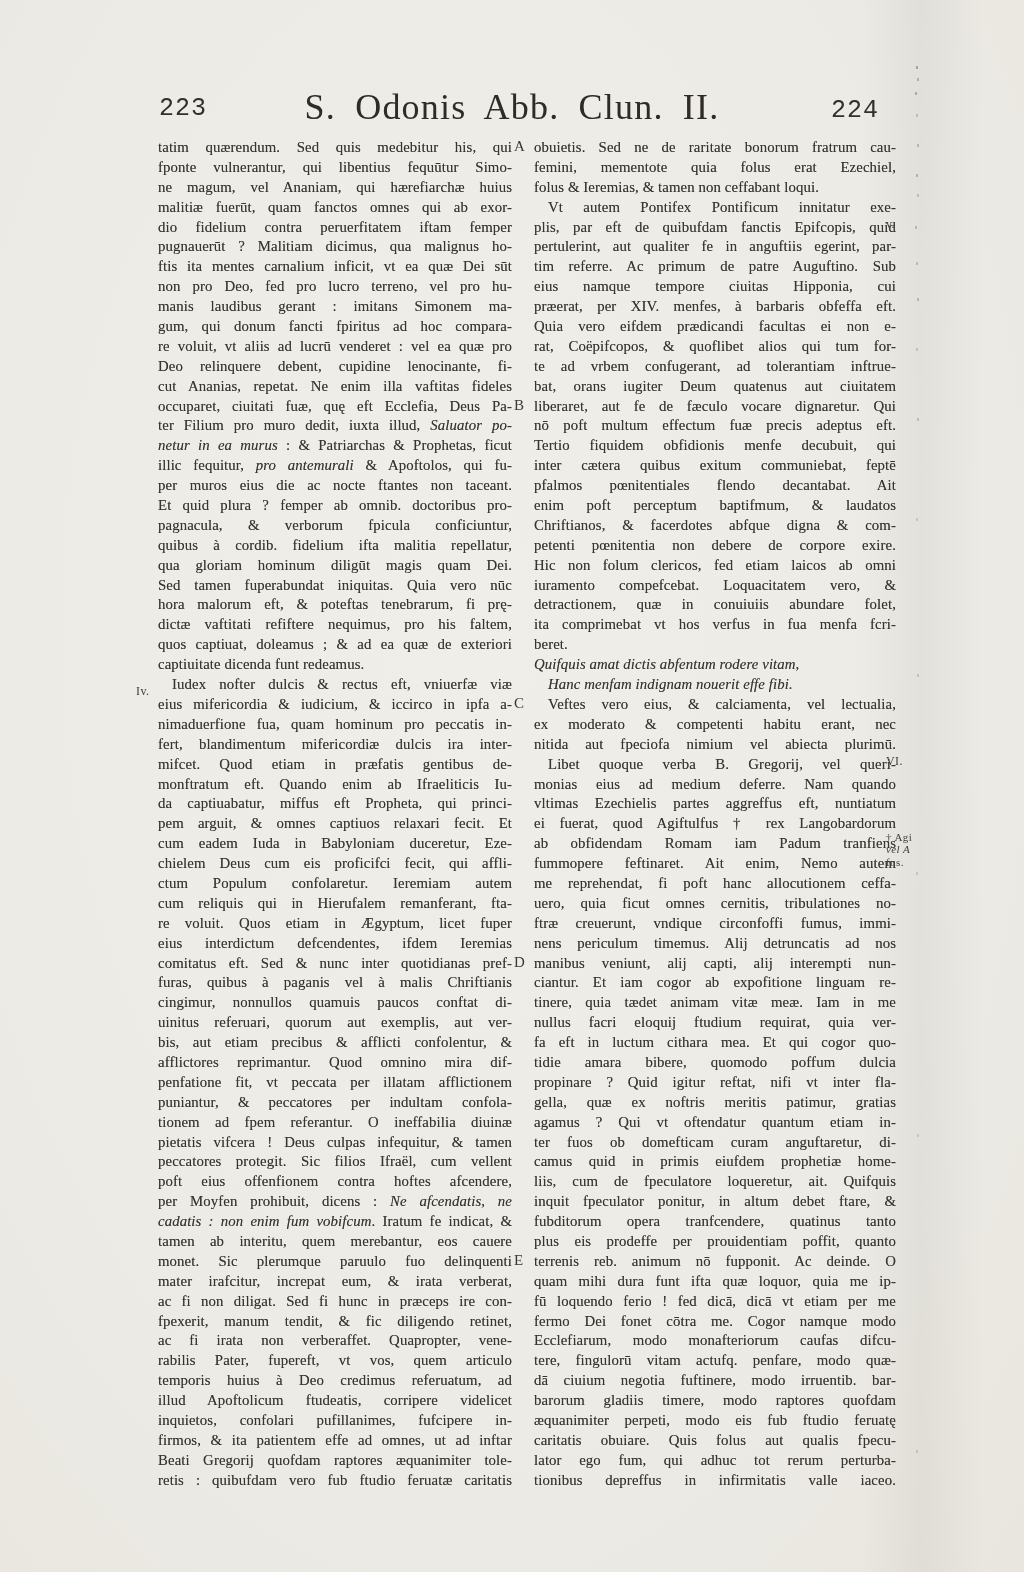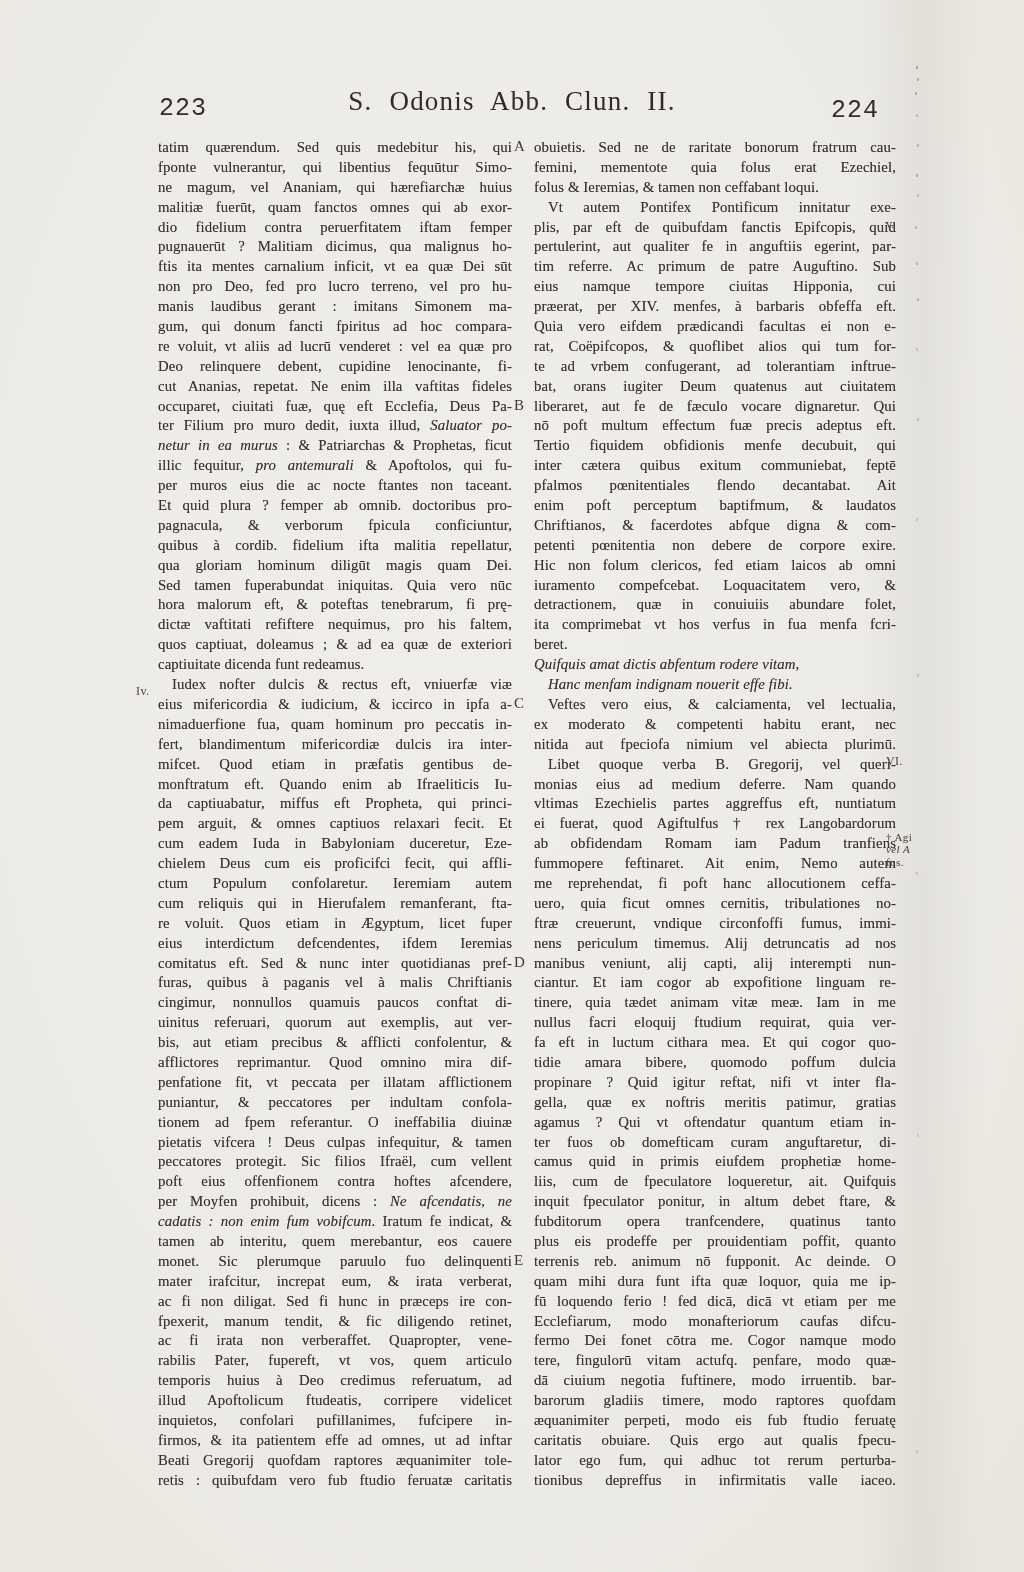--- a/index.html
+++ b/index.html
@@ -24,21 +24,21 @@
   
   .pagenum{
     position:absolute;
     font-size:25px;letter-spacing:1px;color:#332f2a;font-family:Liberation Mono, monospace;
   }
   #pn-left{left:159px;top:94px;}
   #pn-right{left:831px;top:96px;}
   .title{
     position:absolute;left:0;top:86px;width:1024px;
     text-align:center;
-    font-size:27px;word-spacing:9px;letter-spacing:1.2px;
+    font-size:36px;word-spacing:9px;letter-spacing:1.2px;
     color:#2f2b26;
   }
   
   .col{
     position:absolute;top:138px;
     font-size:14.8px;line-height:19.9px;
     color:var(--ink);
     letter-spacing:.1px;
     text-shadow:0 0 .4px rgba(45,40,35,.5);
   }
@@ -223,27 +223,27 @@
       <div class="tl"><span>agamus ? Qui vt oftendatur quantum etiam in-</span></div>
       <div class="tl"><span>ter fuos ob domefticam curam anguftaretur, di-</span></div>
       <div class="tl"><span>camus quid in primis eiufdem prophetiæ home-</span></div>
       <div class="tl"><span>liis, cum de fpeculatore loqueretur, ait. Quifquis</span></div>
       <div class="tl"><span>inquit fpeculator ponitur, in altum debet ftare, &amp;</span></div>
       <div class="tl"><span>fubditorum opera tranfcendere, quatinus tanto</span></div>
       <div class="tl"><span>plus eis prodeffe per prouidentiam poffit, quanto</span></div>
       <div class="tl"><span>terrenis reb. animum nō fupponit. Ac deinde. O</span></div>
       <div class="tl"><span>quam mihi dura funt ifta quæ loquor, quia me ip-</span></div>
       <div class="tl"><span>fū loquendo ferio ! fed dicā, dicā vt etiam per me</span></div>
+      <div class="tl"><span>fermo Dei fonet cōtra me. Cogor namque modo</span></div>
       <div class="tl"><span>Ecclefiarum, modo monafteriorum caufas difcu-</span></div>
-      <div class="tl"><span>fermo Dei fonet cōtra me. Cogor namque modo</span></div>
       <div class="tl"><span>tere, fingulorū vitam actufq. penfare, modo quæ-</span></div>
       <div class="tl"><span>dā ciuium negotia fuftinere, modo irruentib. bar-</span></div>
       <div class="tl"><span>barorum gladiis timere, modo raptores quofdam</span></div>
       <div class="tl"><span>æquanimiter perpeti, modo eis fub ftudio feruatę</span></div>
-      <div class="tl"><span>caritatis obuiare. Quis ergo aut qualis fpecu-</span></div>
+      <div class="tl"><span>caritatis obuiare. Quis folus aut qualis fpecu-</span></div>
       <div class="tl"><span>lator ego fum, qui adhuc tot rerum perturba-</span></div>
       <div class="tl"><span>tionibus depreffus in infirmitatis valle iaceo.</span></div>
     </div>
 
   <div id="gutter">
       <div class="glet" style="top: 138px;">A</div>
       <div class="glet" style="top: 396.7px;">B</div>
       <div class="glet" style="top: 695.2px;">C</div>
       <div class="glet" style="top: 953.9px;">D</div>
       <div class="glet" style="top: 1252.4px;">E</div>

